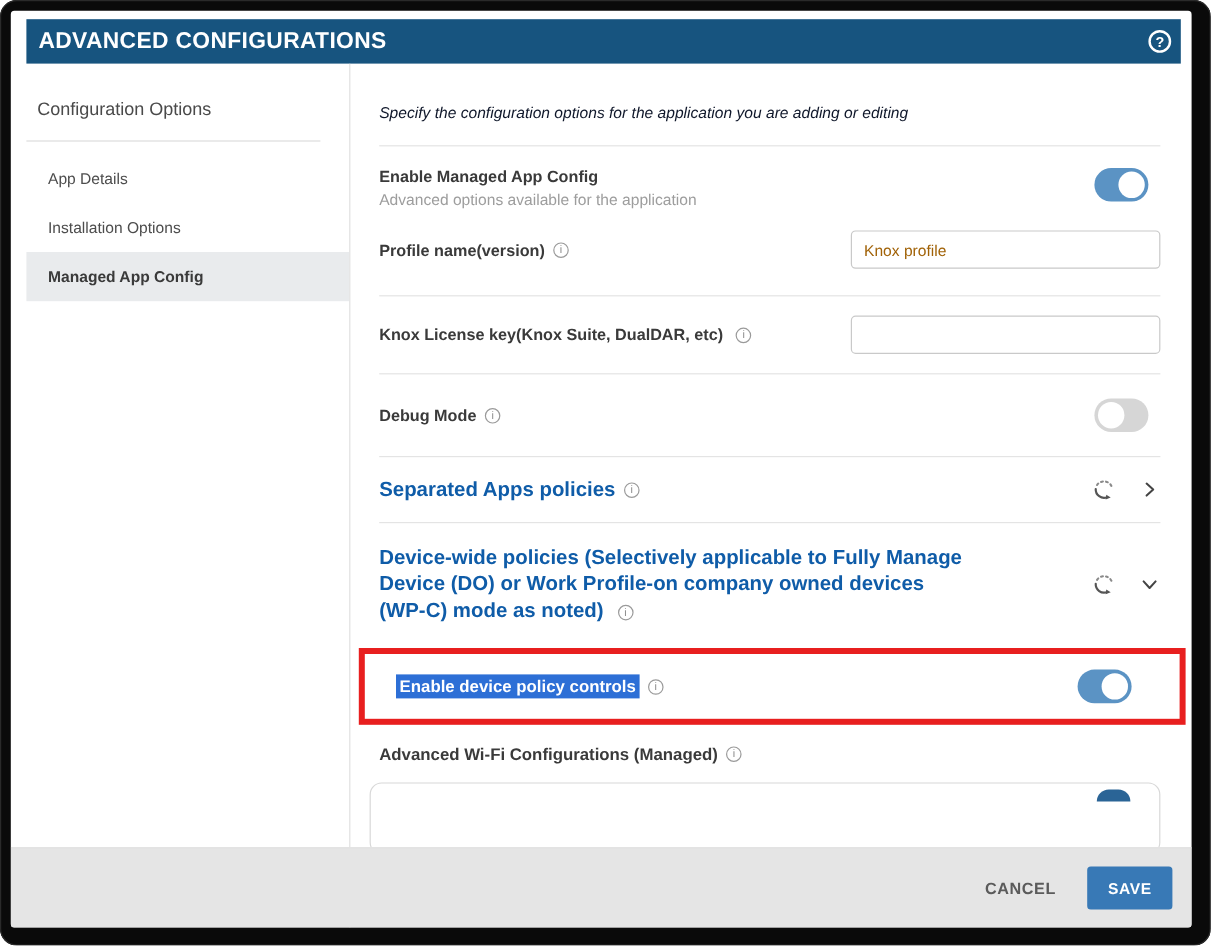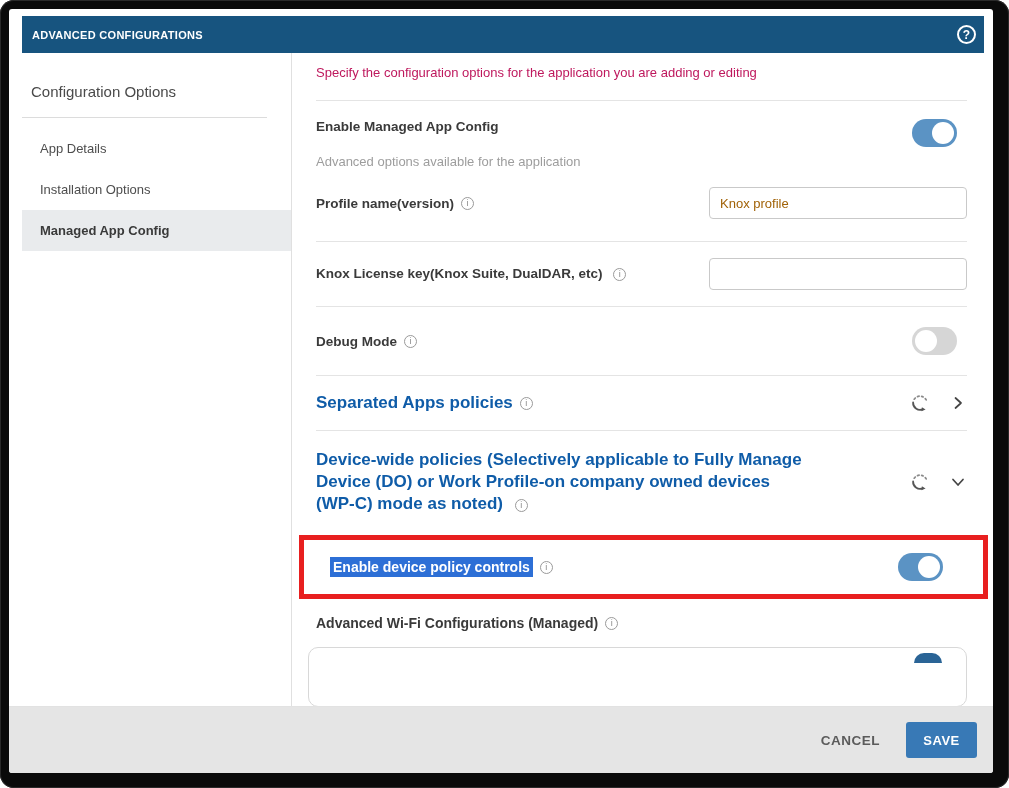--- a/index.html
+++ b/index.html
@@ -23,21 +23,21 @@
     overflow: hidden;
   }
   
   .titlebar {
     position: absolute; top: 7px; left: 13px; right: 9px; height: 37px;
     background: #17547f;
     display: flex; align-items: center;
     padding: 0 8px 0 10px;
   }
   .titlebar .title {
-    color: #fff; font-size: 11px; font-weight: bold; letter-spacing: .3px;
+    color: #fff; font-size: 19px; font-weight: bold; letter-spacing: .3px;
   }
   .help-icon {
     margin-left: auto;
     width: 19px; height: 19px; border: 2px solid #fff; border-radius: 50%;
     color: #fff; font-size: 12px; font-weight: bold;
     display: flex; align-items: center; justify-content: center;
     cursor: pointer;
   }
   
   .content {
@@ -58,23 +58,23 @@
   .side-item[data-selected="true"] {
     background: #e9ebed; font-weight: bold; color: #3a3a3a;
   }
   .main {
     flex: 1;
     border-left: 1px solid #e0e0e0;
     padding: 0 26px 0 24px;
     overflow: hidden;
   }
   .row-border { border-bottom: 1px solid #e4e4e4; }
-  .desc-row { padding: 12px 0 20px; font-size: 13px; color: #be185d; }
+  .desc-row { padding: 33px 0 20px; font-size: 13px; color: #0f172a; font-style: italic; }
   .label { font-size: 13.5px; font-weight: bold; color: #3a3a3a; }
-  .sublabel { font-size: 13px; color: #9d9d9d; margin-top: 20px; }
+  .sublabel { font-size: 13px; color: #9d9d9d; margin-top: 4px; }
   .spacer { flex: 1; }
 
   .enable-row { padding: 18px 0 4px; display: flex; align-items: flex-start; }
   .profile-row { padding: 14px 0 22px; display: flex; align-items: center; }
   .knox-row { padding: 16px 0; display: flex; align-items: center; }
   .debug-row { padding: 20px 0; display: flex; align-items: center; }
   .section-row { padding: 16px 0; display: flex; align-items: center; }
   .device-row { padding: 18px 0 8px; display: flex; align-items: center; }
 
   .text-input {

